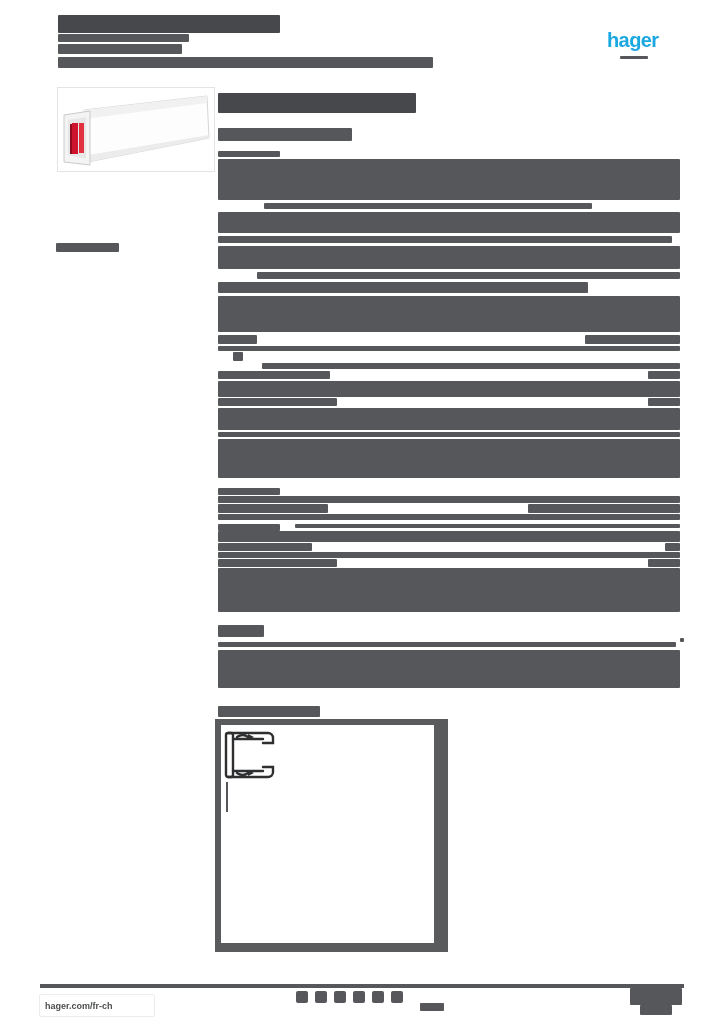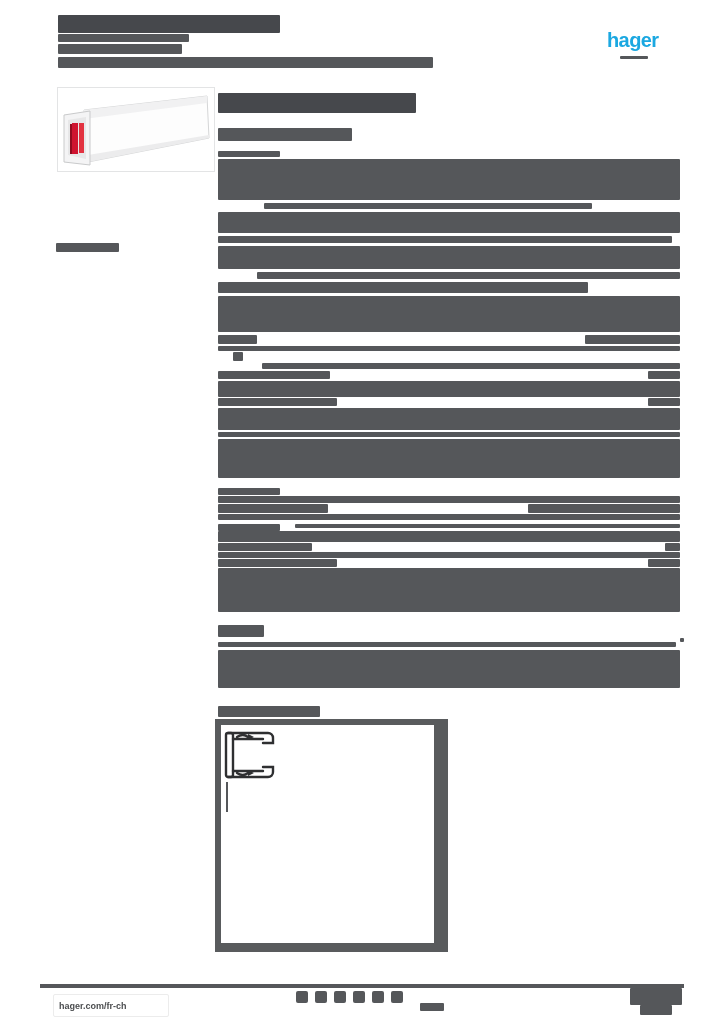--- a/index.html
+++ b/index.html
@@ -13,21 +13,21 @@
     background:#ffffff;border:1px solid #e3e4e5;box-sizing:border-box;}
   
   .diagram-box{position:absolute;left:215px;top:719px;width:233px;height:233px;
     box-sizing:border-box;background:#ffffff;
     border-style:solid;border-color:#595b5d;
     border-width:6px 14px 9px 6px;}
   .cross-section{position:absolute;left:222px;top:724px;}
   .dim-line{position:absolute;left:226px;top:782px;width:2px;height:30px;background:#55575a;}
   
   .footer-divider{position:absolute;left:40px;top:984px;width:644px;height:4px;background:#55575a;}
-  .website-box{position:absolute;left:53px;top:994px;width:116px;height:23px;
+  .website-box{position:absolute;left:39px;top:994px;width:116px;height:23px;
     background:#ffffff;border:1px solid #ececec;border-radius:2px;
     display:flex;align-items:center;box-sizing:border-box;padding-left:5px;}
   .website-text{font-size:9px;font-weight:700;color:#4c4e50;letter-spacing:0;}
   .social-row{position:absolute;left:296px;top:991px;display:flex;gap:7px;}
   .ficon{width:12px;height:12px;background:#55575a;display:inline-block;border-radius:2px;}
   
   .logo{position:absolute;left:607px;top:29px;width:68px;height:22px;
     color:#1BA8E1;font-size:20px;font-weight:700;letter-spacing:-0.6px;
     font-family:"Liberation Sans",sans-serif;line-height:22px;}
 </style>

